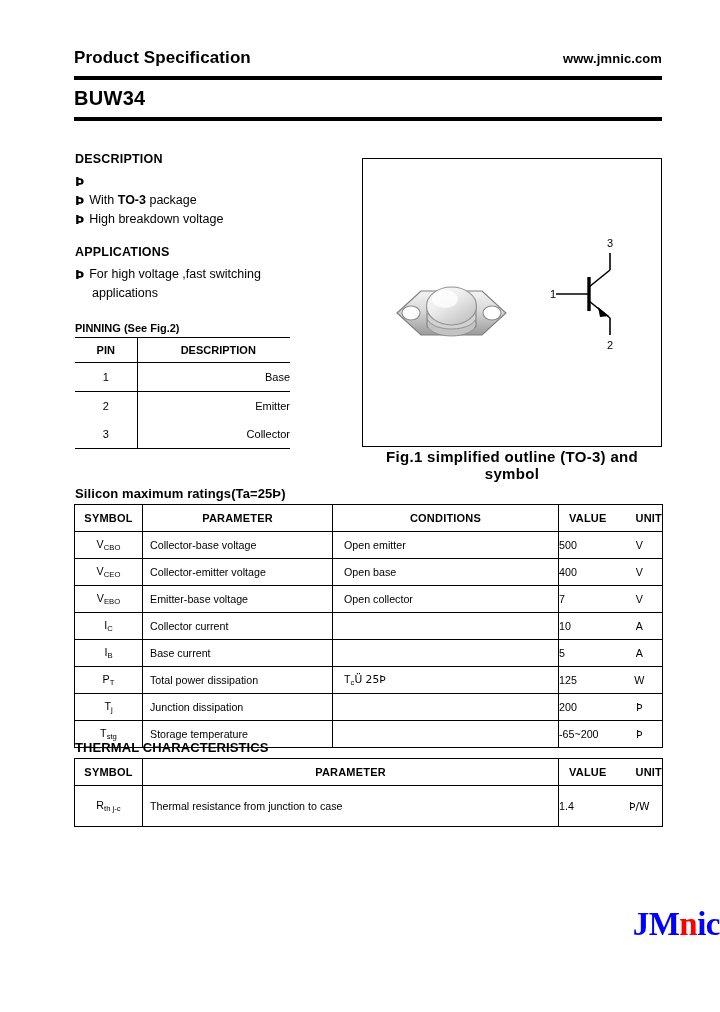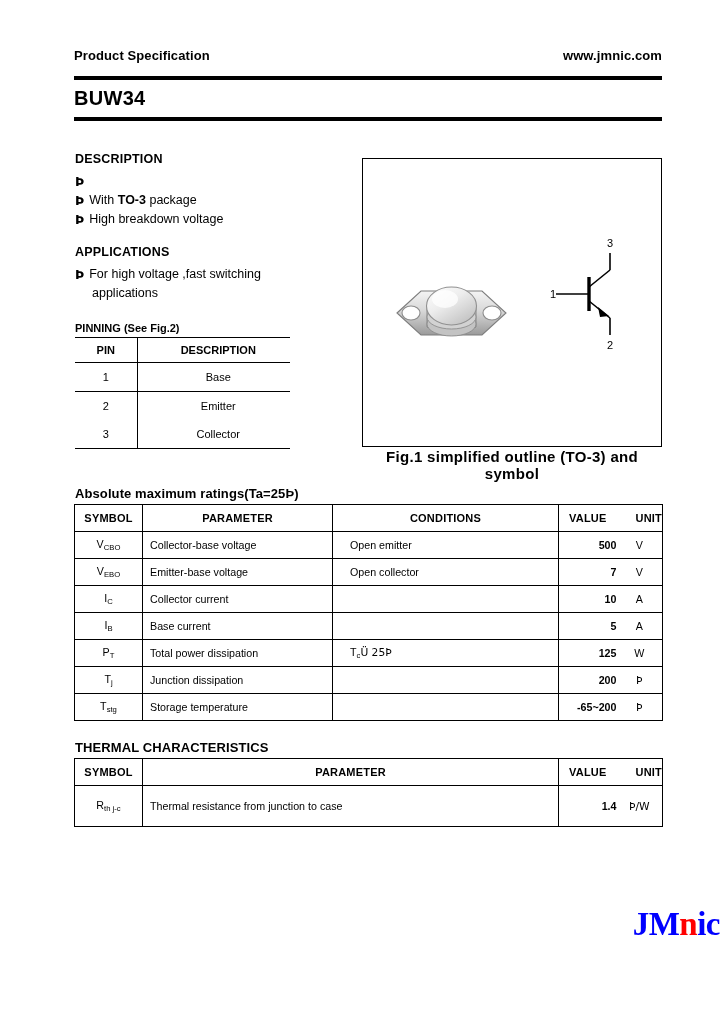--- a/index.html
+++ b/index.html
@@ -13,21 +13,21 @@
     color: #000000;
     overflow: hidden;
   }
   .page { position: absolute; inset: 0; }
 
   
   .hdr-row {
     position: absolute; left: 74px; right: 58px; top: 48px;
     display: flex; justify-content: space-between; align-items: baseline;
   }
-  .hdr-left { font-size: 13px; font-weight: bold; letter-spacing: .1px; }
+  .hdr-left { font-size: 17px; font-weight: bold; letter-spacing: .1px; }
   .hdr-right { font-size: 13px; font-weight: bold; letter-spacing: .1px; }
 
   .rule {
     position: absolute; left: 74px; right: 58px;
     background: #000; height: 4px;
   }
   .rule.r1 { top: 76px; }
   .rule.r2 { top: 117px; height: 4px; }
 
   .title-row {
@@ -65,21 +65,21 @@
     width: 100%; border-collapse: collapse; table-layout: fixed;
   }
   table.pinning td, table.pinning th {
     font-size: 11px; padding: 0; vertical-align: middle;
   }
   table.pinning .thr th {
     border-top: 1.4px solid #000; border-bottom: 1.4px solid #000;
     font-weight: bold; height: 24px; text-align: center;
   }
   table.pinning .c-pin { width: 62px; text-align: center; }
-  table.pinning .c-desc { text-align: center; padding-left: 9px; }
+  table.pinning .c-desc { text-align: right; padding-left: 9px; }
   table.pinning td.c-pin { border-right: 1.2px solid #000; text-align: center; }
   table.pinning th.c-pin { border-right: 1.2px solid #000; }
   table.pinning tbody tr td { height: 28px; }
   table.pinning tbody tr.sep-above td { border-top: 1.2px solid #000; }
   table.pinning tbody tr.last td { border-bottom: 1.2px solid #000; }
 
   
   .figbox {
     position: absolute; left: 362px; top: 158px;
     width: 298px; height: 287px;
@@ -111,22 +111,22 @@
     border: 1.2px solid #000;
     vertical-align: middle;
   }
   table.data thead th {
     font-weight: bold; height: 26px; text-align: center; letter-spacing: .2px;
     font-size: 11px;
   }
   table.data tbody td { height: 26px; }
   table.data td.sym { text-align: center; }
   table.data td.par { text-align: left; padding-left: 7px; }
-  table.data td.cond { text-align: left; padding-left: 17px; }
-  table.data td.val { text-align: right; border-right: none; font-weight: bold; }
+  table.data td.cond { text-align: left; padding-left: 11px; }
+  table.data td.val { text-align: left; border-right: none; }
   table.data td.unit { text-align: center; border-left: none; }
   table.data th.val { border-right: none; }
   table.data th.unit { border-left: none; text-align: right; }
   table.data tr.nosep td { border-top: none; }
 
   .sub { font-size: 0.72em; vertical-align: -0.28em; }
   .badglyph { font-family: "DejaVu Sans", sans-serif; }
 
   
   col.c-sym { width: 68px; }
@@ -270,21 +270,21 @@
       </g>
 
       <polygon points="50,70 61,79 52,80" fill="#000"></polygon>
       <text x="62" y="10" font-family="Liberation Sans, sans-serif" font-size="11" fill="#000" text-anchor="middle">3</text>
       <text x="62" y="112" font-family="Liberation Sans, sans-serif" font-size="11" fill="#000" text-anchor="middle">2</text>
       <text x="2" y="61" font-family="Liberation Sans, sans-serif" font-size="11" fill="#000">1</text>
     </svg>
   </div>
   <div class="fig-caption">Fig.1  simplified  outline  (TO-3)  and  symbol</div>
 
-  <div class="tbl-title amr">Absolute maximum ratings(Ta=25Þ)</div>
+  <div class="tbl-title amr">Silicon maximum ratings(Ta=25Þ)</div>
   <table class="data amr">
     <colgroup>
       <col class="c-sym">
         <col class="c-par">
         <col class="c-cond">
         <col class="c-val">
         <col class="c-unit">
     </colgroup>
     <thead>
       <tr>
@@ -297,20 +297,27 @@
     </thead>
     <tbody>
       <tr>
         <td class="sym"><span>V</span><span class="sub">CBO</span></td>
         <td class="par">Collector-base voltage</td>
         <td class="cond">Open emitter</td>
         <td class="val">500</td>
         <td class="unit">V</td>
       </tr>
       <tr>
+        <td class="sym"><span>V</span><span class="sub">CEO</span></td>
+        <td class="par">Collector-emitter voltage</td>
+        <td class="cond">Open base</td>
+        <td class="val">400</td>
+        <td class="unit">V</td>
+      </tr>
+      <tr>
         <td class="sym"><span>V</span><span class="sub">EBO</span></td>
         <td class="par">Emitter-base voltage</td>
         <td class="cond">Open collector</td>
         <td class="val">7</td>
         <td class="unit">V</td>
       </tr>
       <tr>
         <td class="sym"><span>I</span><span class="sub">C</span></td>
         <td class="par">Collector current</td>
         <td class="cond"></td>

